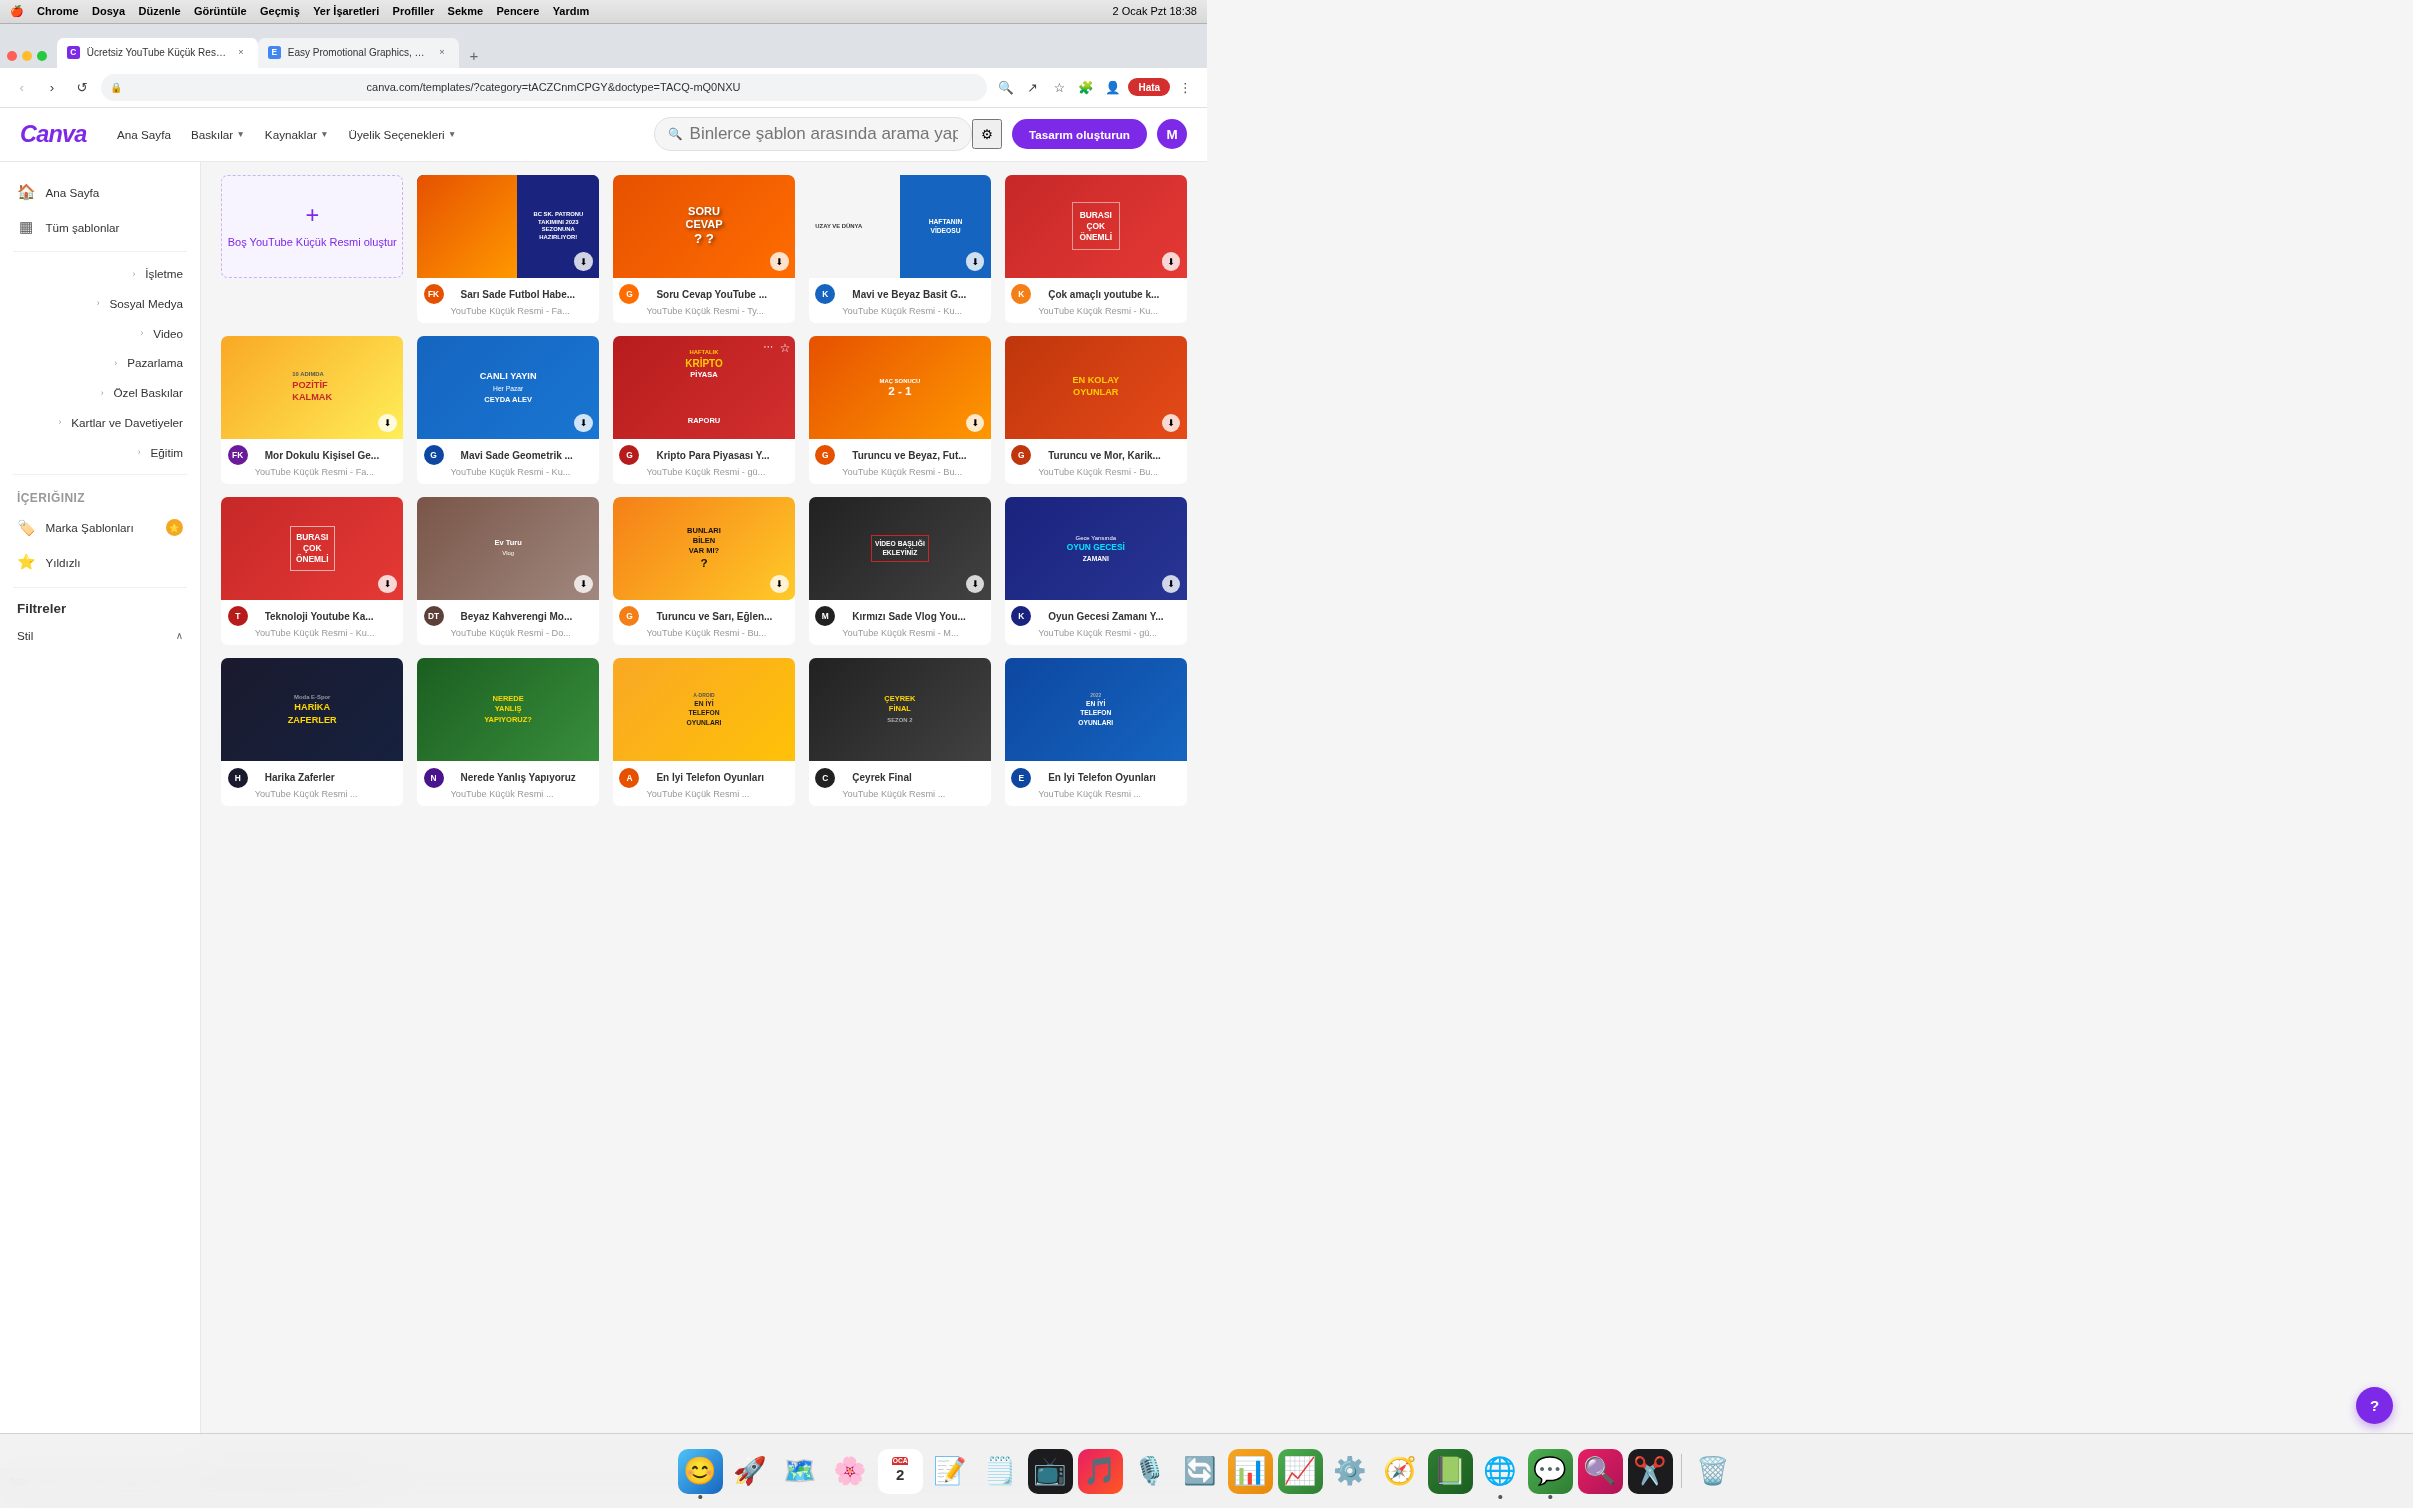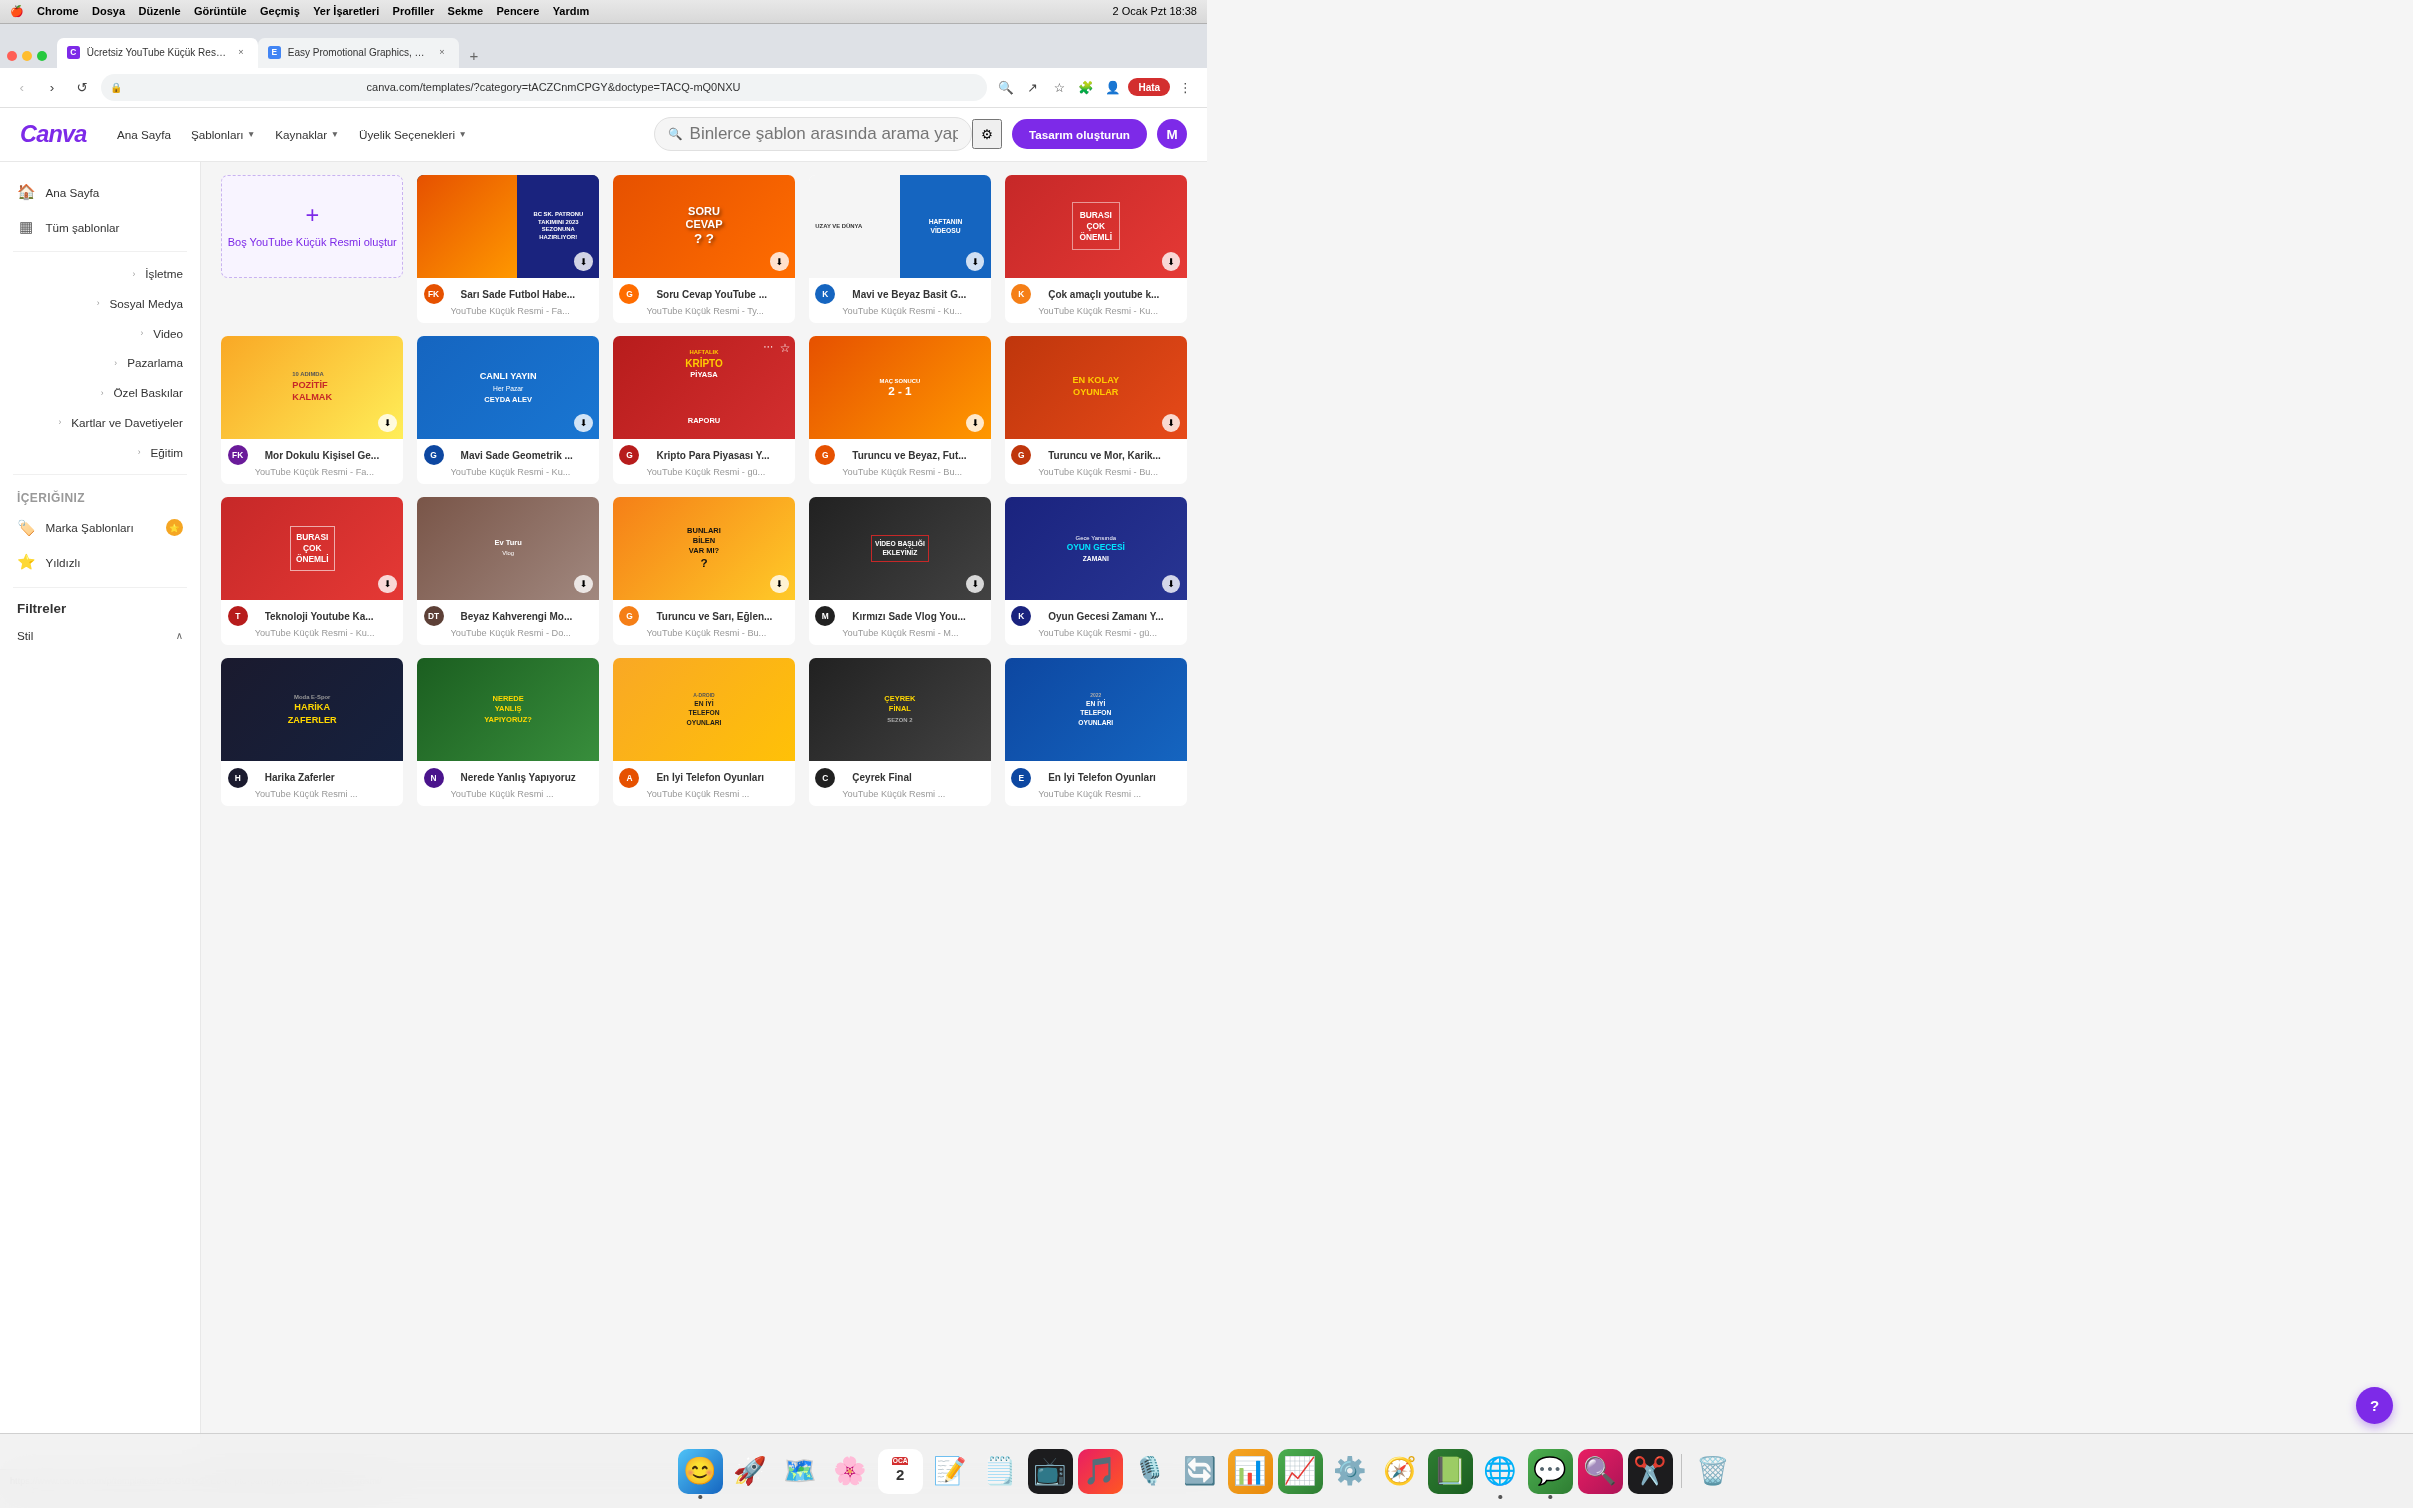--- a/index.html
+++ b/index.html
@@ -446,21 +446,21 @@
   </div>
 </div>
 
 <div class="canva-nav">
   <div class="canva-logo">
     <span class="canva-logo-text">Canva</span>
   </div>
 
   <div class="nav-link">Ana Sayfa</div>
   <div class="nav-link nav-link-with-arrow">
-    <span>Şablonları</span>
+    <span>Baskılar</span>
     <span class="nav-arrow">▼</span>
   </div>
   <div class="nav-link nav-link-with-arrow">
     <span>Kaynaklar</span>
     <span class="nav-arrow">▼</span>
   </div>
   <div class="nav-link nav-link-with-arrow">
     <span>Üyelik Seçenekleri</span>
     <span class="nav-arrow">▼</span>
   </div>
@@ -762,21 +762,21 @@
           <div class="template-creator">
             <div class="creator-avatar" style="background:#5d4037;">DT</div>
             <span class="template-title">Beyaz Kahverengi Mo...</span>
           </div>
           <div class="template-subtitle">YouTube Küçük Resmi - Do...</div>
         </div>
       </div>
 
       <div class="template-card">
         <div class="template-thumbnail">
-          <div style="width:100%;height:100%;background:linear-gradient(135deg,#f57f17,#ffca28);display:flex;align-items:center;justify-content:center;">
+          <div style="width:100%;height:100%;background:linear-gradient(135deg,#f57f17,#ffca28);display:flex;align-items:center;justify-content:center;border-radius:7px;">
             <div style="color:#111;font-size:7.5px;font-weight:900;text-align:center;line-height:1.3;">BUNLARI<br>BİLEN<br>VAR MI?<br><span style="font-size:11.7px;">?</span></div>
           </div>
           <div class="template-dl-icon">⬇</div>
         </div>
         <div class="template-info">
           <div class="template-creator">
             <div class="creator-avatar" style="background:#f57f17;">G</div>
             <span class="template-title">Turuncu ve Sarı, Eğlen...</span>
           </div>
           <div class="template-subtitle">YouTube Küçük Resmi - Bu...</div>

